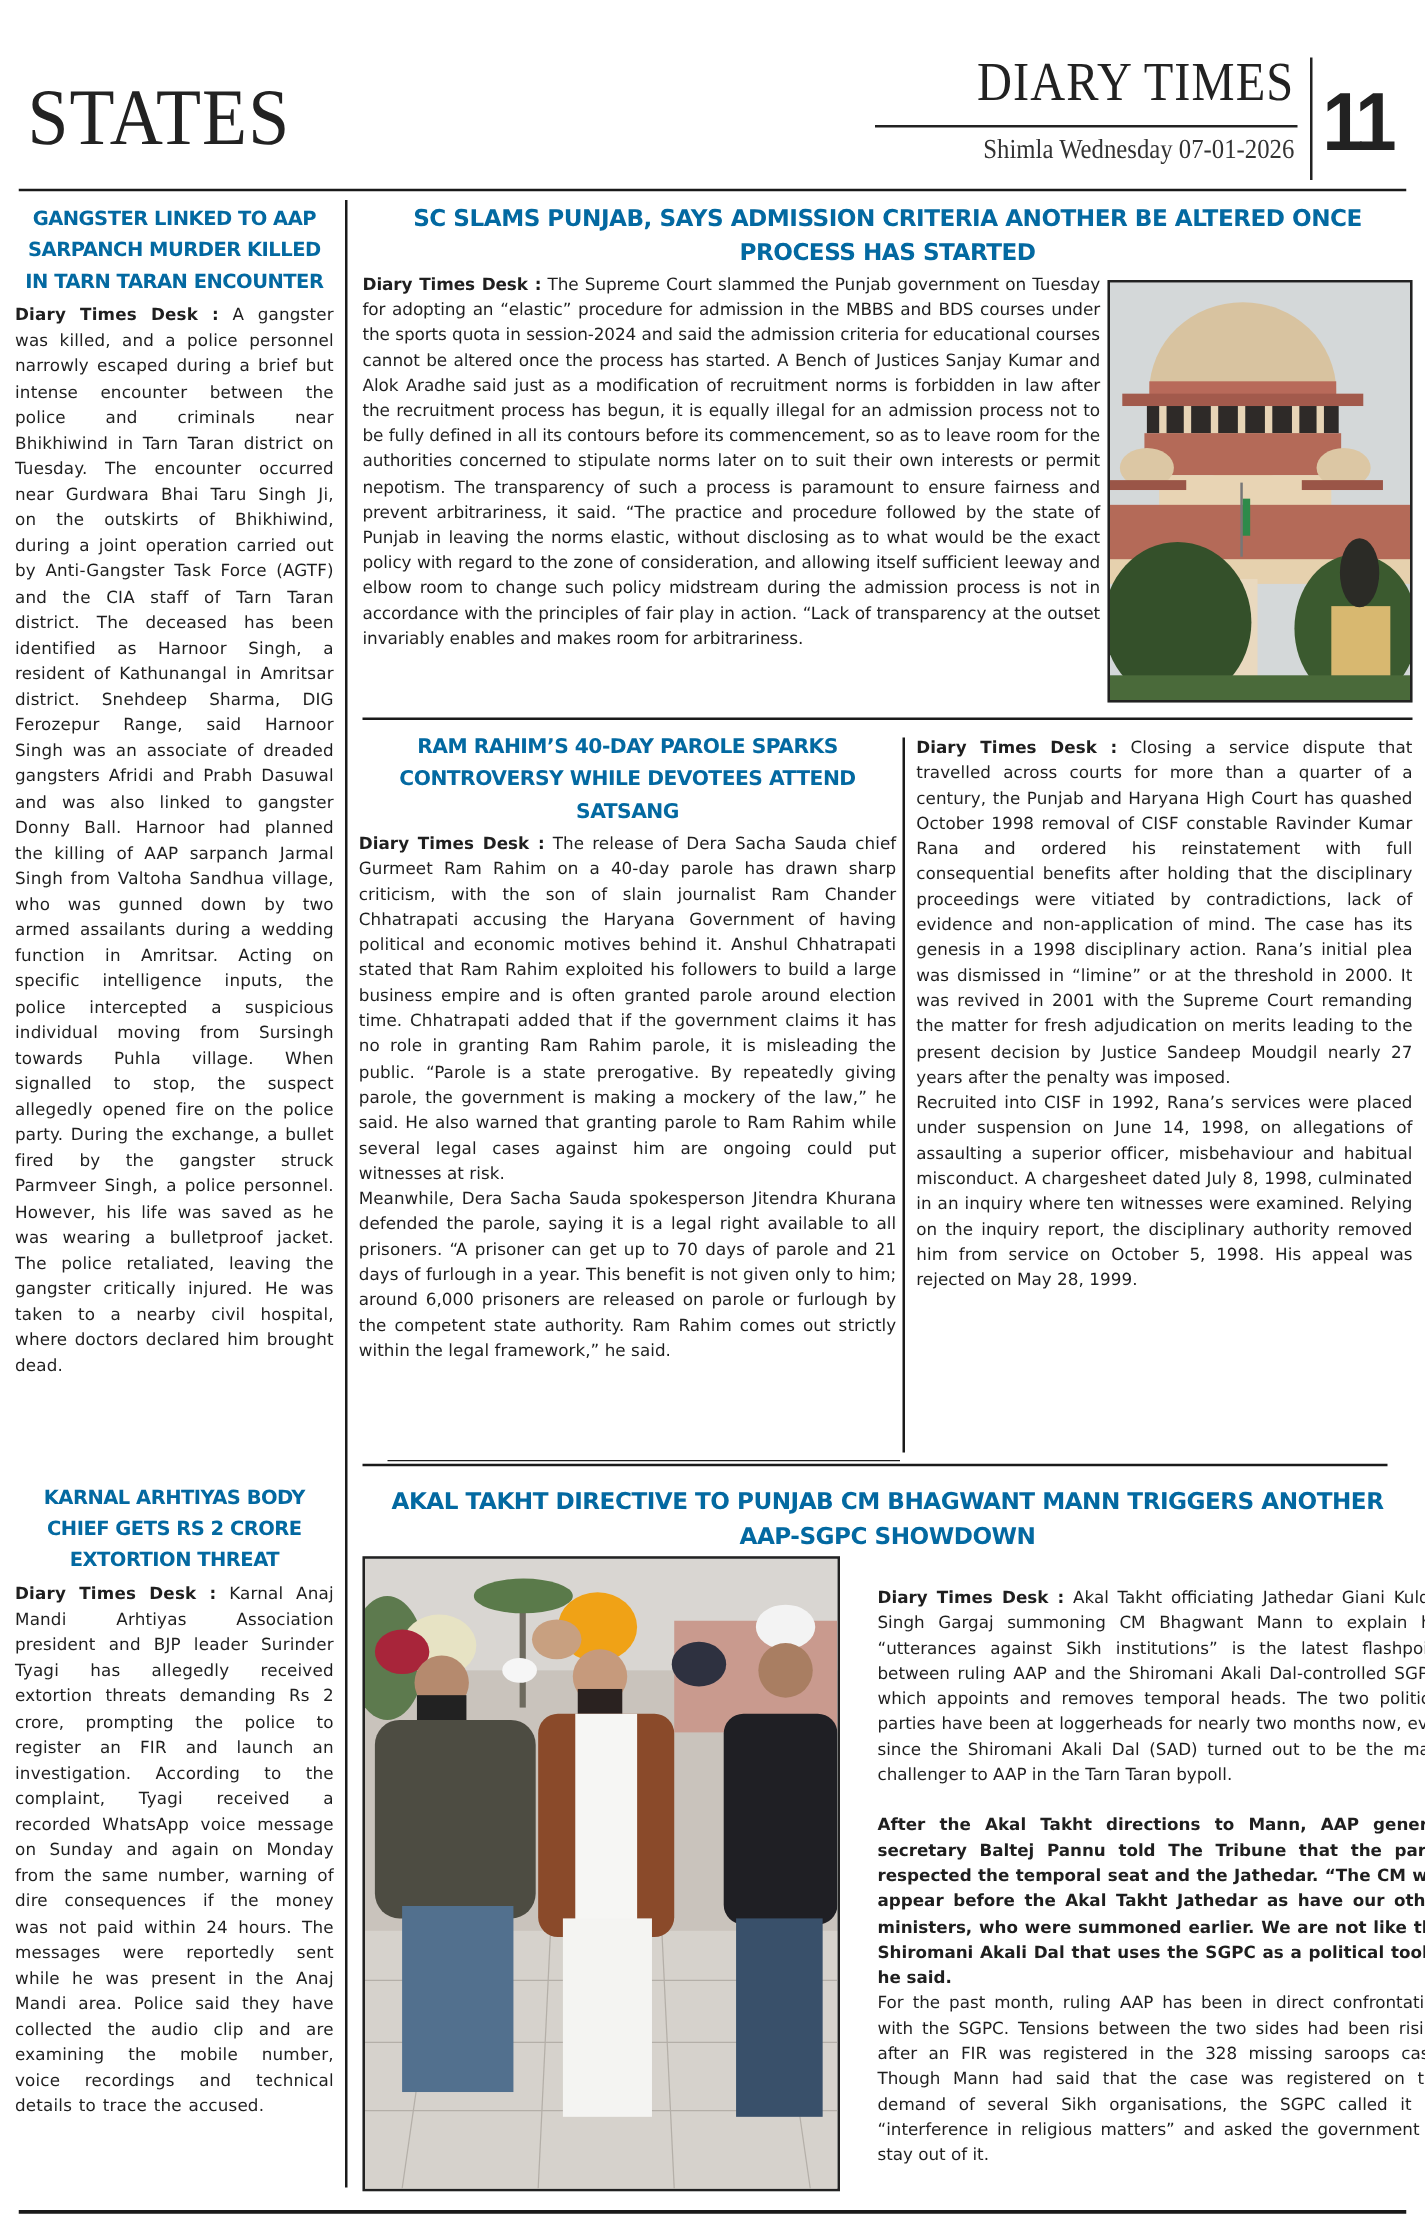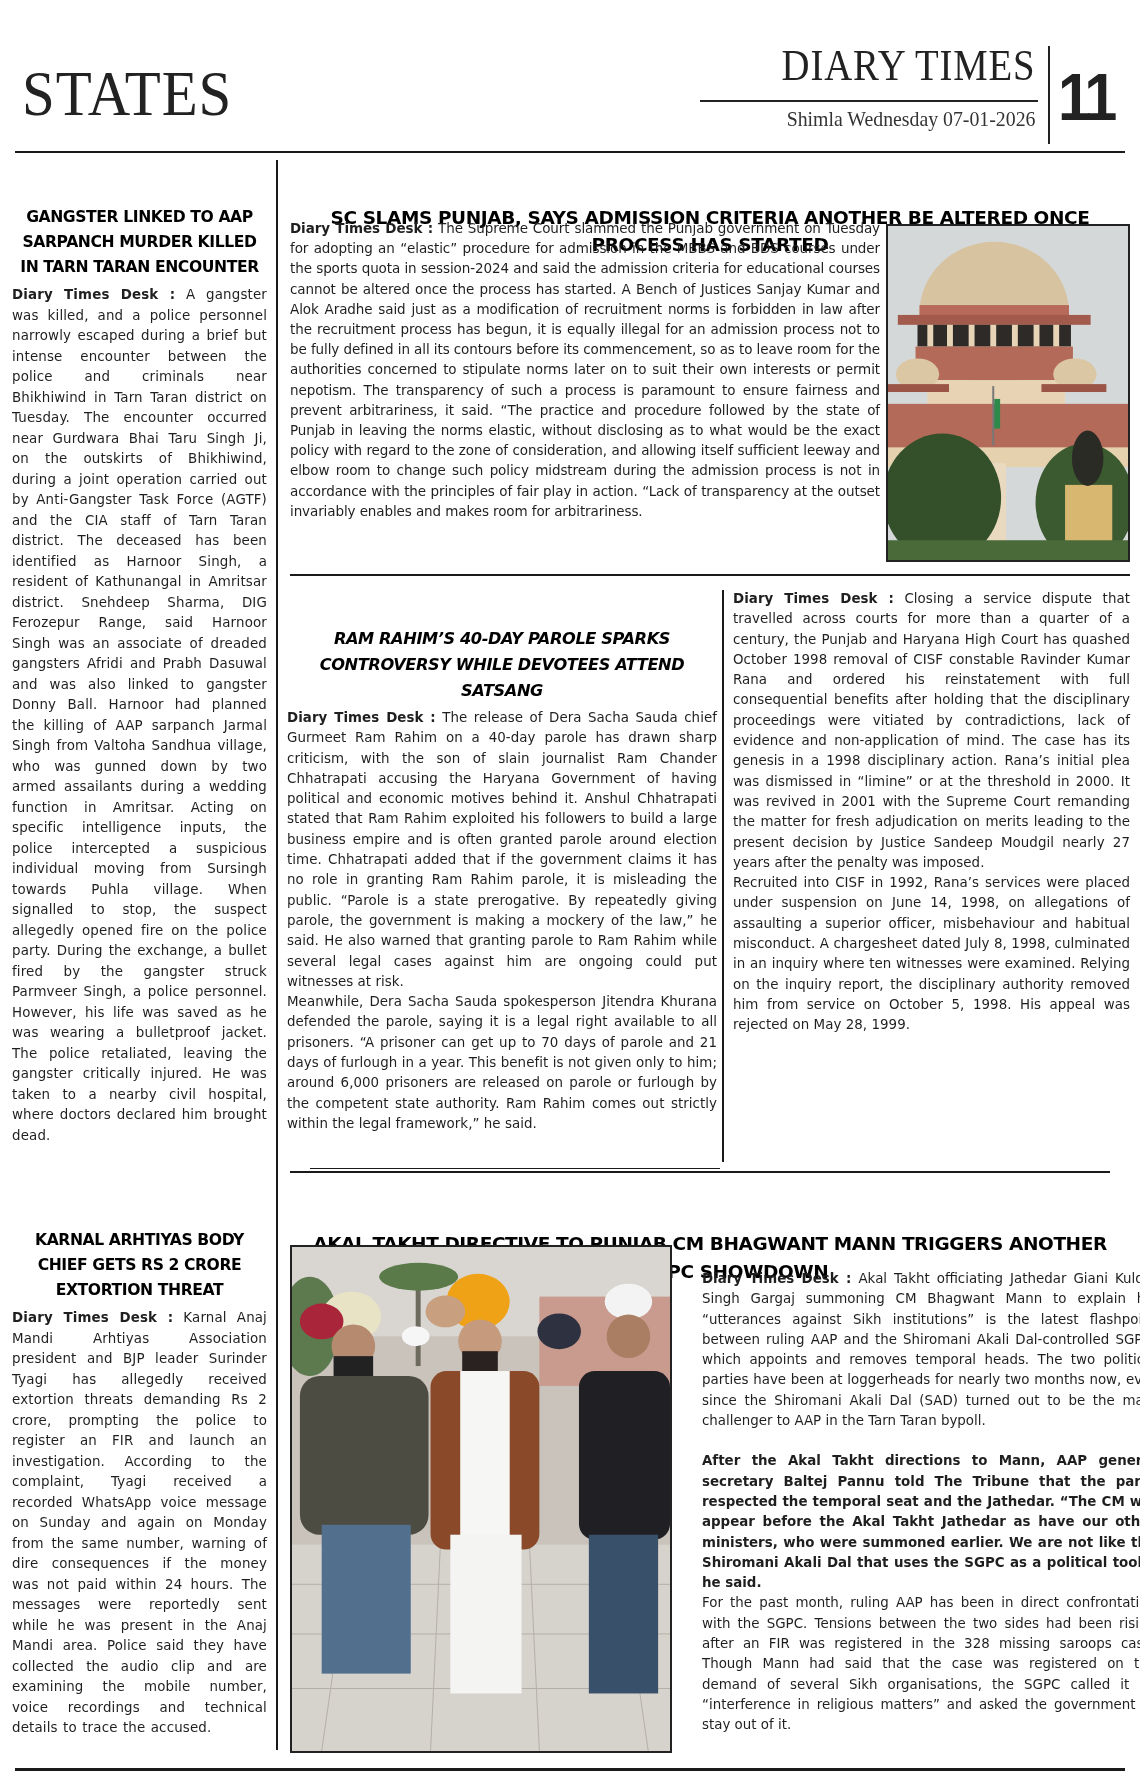--- a/index.html
+++ b/index.html
@@ -13,32 +13,32 @@
   .paper-name { right: 105px; top: 44px; font-family: "Liberation Serif", serif; font-size: 44px; line-height: 1; color: #222; transform: scaleX(0.88); transform-origin: right top; letter-spacing: 1px; }
   .name-rule { left: 700px; top: 100px; width: 338px; height: 2px; background: #222; }
   .dateline { right: 105px; top: 106px; font-family: "Liberation Serif", serif; font-size: 22px; color: #333; transform: scaleX(0.9); transform-origin: right top; white-space: nowrap; }
   .mast-vrule { left: 1048px; top: 46px; width: 2px; height: 98px; background: #222; }
   .page-number { left: 1058px; top: 64px; font-family: "Liberation Sans", sans-serif; font-weight: bold; font-size: 66px; line-height: 1; color: #222; letter-spacing: -4px; transform: scaleX(0.9); transform-origin: left top; }
 
   .hrule { background: #1a1a1a; }
   .vrule { background: #1a1a1a; }
 
   
-  .headline { font-family: "DejaVu Sans", sans-serif; font-weight: bold; text-align: center; color: #000000; text-transform: none; letter-spacing: -0.4px; margin-top: 42px; }
+  .headline { font-family: "DejaVu Sans", sans-serif; font-weight: bold; text-align: center; color: #0369a1; text-transform: none; letter-spacing: -0.4px; }
   .body-text { font-family: "DejaVu Sans", sans-serif; text-align: justify; color: #1f1f1f; }
   .body-text p { margin: 0; }
   .lead { font-weight: bold; }
 
   .col-left .headline { font-size: 15.6px; line-height: 25px; }
   .col-left .body-text { font-size: 13.4px; line-height: 20.5px; letter-spacing: 0.15px; word-spacing: 1px; }
 
   .a-main .headline { font-size: 18.5px; line-height: 27px; }
   .a-main .body-text { font-size: 13.5px; line-height: 20.2px; letter-spacing: -0.1px; }
 
-  .a-mid .headline { font-size: 16.2px; line-height: 26px; font-style: italic; }
+  .a-mid .headline { font-size: 16.2px; line-height: 26px; }
   .a-mid .body-text { font-size: 13.4px; line-height: 20.3px; letter-spacing: 0.05px; }
 
   .a-bottom .headline { font-size: 18.5px; line-height: 28px; }
   .a-bottom .body-text { font-size: 13.4px; line-height: 20.3px; }
 
   .photo { border: 2px solid #222; overflow: hidden; background: #cfd3d4; }
 
   
   .sc-photo svg, .mann-photo svg { width: 100%; height: 100%; display: block; }
 </style>

